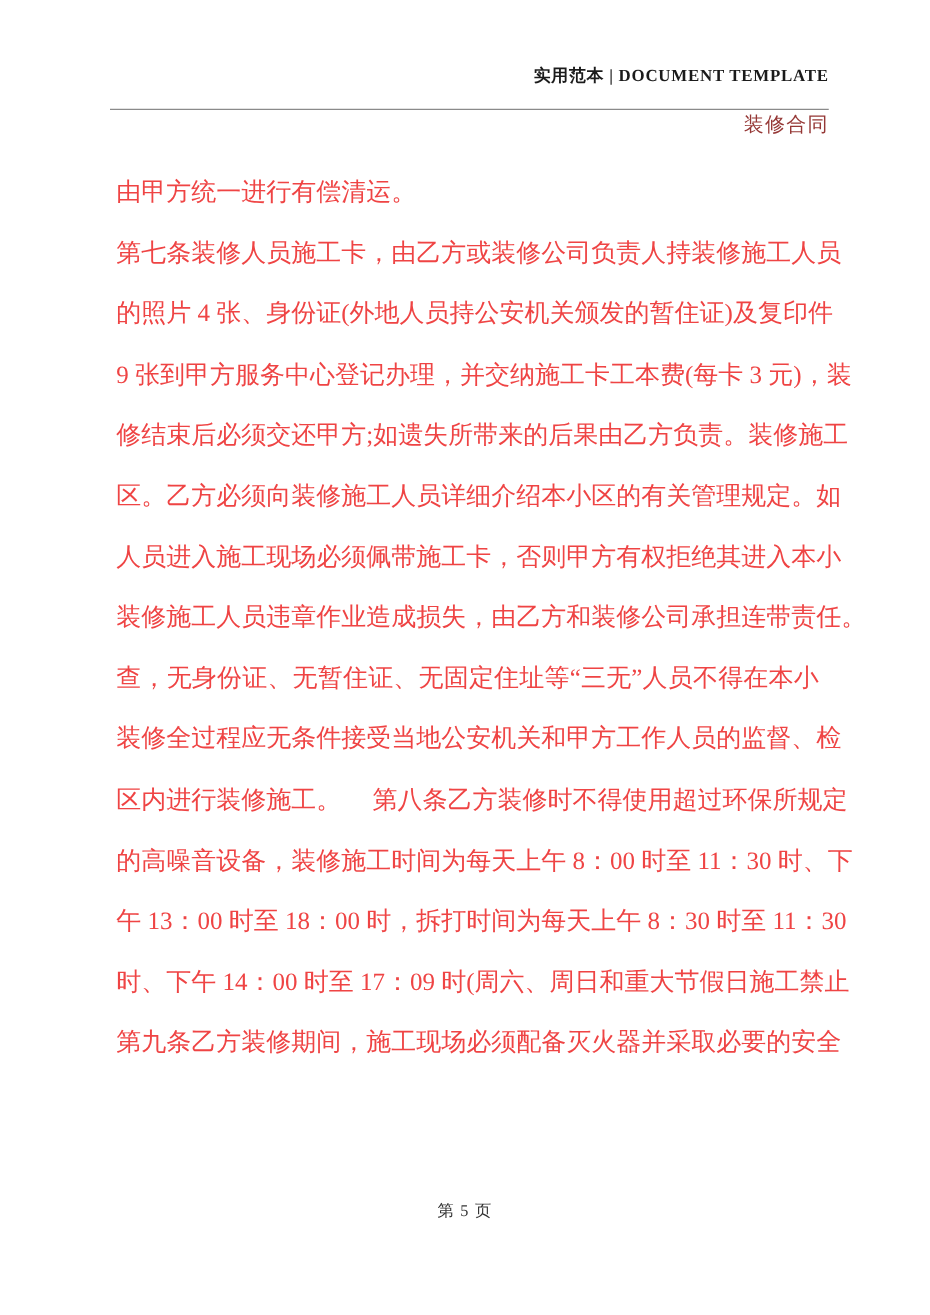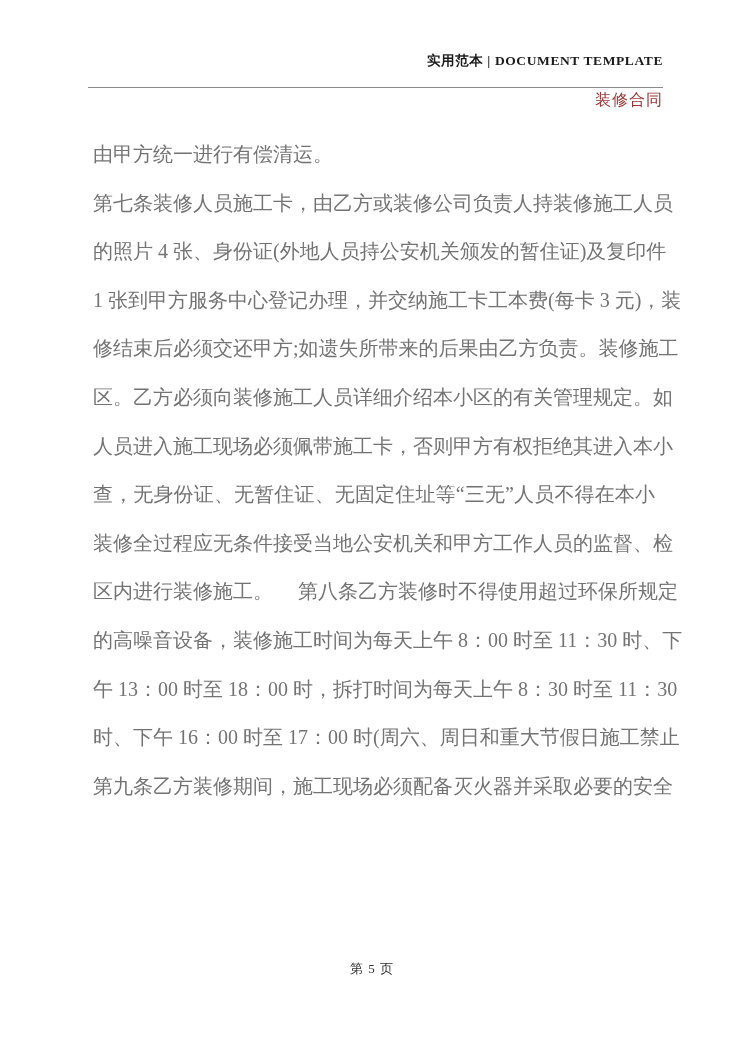--- a/index.html
+++ b/index.html
@@ -43,21 +43,21 @@
     letter-spacing: 1px;
     color: #953735;
     white-space: nowrap;
   }
   .body-text {
     position: absolute;
     top: 130px;
     left: 93px;
     width: 562px;
     font-size: 20px;
-    color: #737373;
+    color: #ef4444;
   }
   .line {
     height: 48.6px;
     line-height: 48.6px;
     white-space: nowrap;
     text-align: justify;
     text-align-last: justify;
     overflow: visible;
   }
   .line.short {
@@ -83,28 +83,29 @@
   <div class="brand">实用范本 | DOCUMENT TEMPLATE</div>
 
   <div class="header-rule"></div>
 
   <div class="doc-title">装修合同</div>
 
   <div class="body-text">
     <div class="line short">由甲方统一进行有偿清运。</div>
     <div class="line">第七条装修人员施工卡，由乙方或装修公司负责人持装修施工人员</div>
     <div class="line">的照片 4 张、身份证(外地人员持公安机关颁发的暂住证)及复印件</div>
-    <div class="line">1 张到甲方服务中心登记办理，并交纳施工卡工本费(每卡 3 元)，装</div>
+    <div class="line">9 张到甲方服务中心登记办理，并交纳施工卡工本费(每卡 3 元)，装</div>
     <div class="line">修结束后必须交还甲方;如遗失所带来的后果由乙方负责。装修施工</div>
     <div class="line">区。乙方必须向装修施工人员详细介绍本小区的有关管理规定。如</div>
     <div class="line">人员进入施工现场必须佩带施工卡，否则甲方有权拒绝其进入本小</div>
+    <div class="line">装修施工人员违章作业造成损失，由乙方和装修公司承担连带责任。</div>
     <div class="line">查，无身份证、无暂住证、无固定住址等“三无”人员不得在本小</div>
     <div class="line">装修全过程应无条件接受当地公安机关和甲方工作人员的监督、检</div>
     <div class="line">区内进行装修施工。　 第八条乙方装修时不得使用超过环保所规定</div>
     <div class="line">的高噪音设备，装修施工时间为每天上午 8：00 时至 11：30 时、下</div>
     <div class="line">午 13：00 时至 18：00 时，拆打时间为每天上午 8：30 时至 11：30</div>
-    <div class="line">时、下午 16：00 时至 17：00 时(周六、周日和重大节假日施工禁止</div>
+    <div class="line">时、下午 14：00 时至 17：09 时(周六、周日和重大节假日施工禁止</div>
     <div class="line">第九条乙方装修期间，施工现场必须配备灭火器并采取必要的安全</div>
   </div>
 
   <div class="footer">第 5 页</div>
 
 </div>
 
 </body></html>

